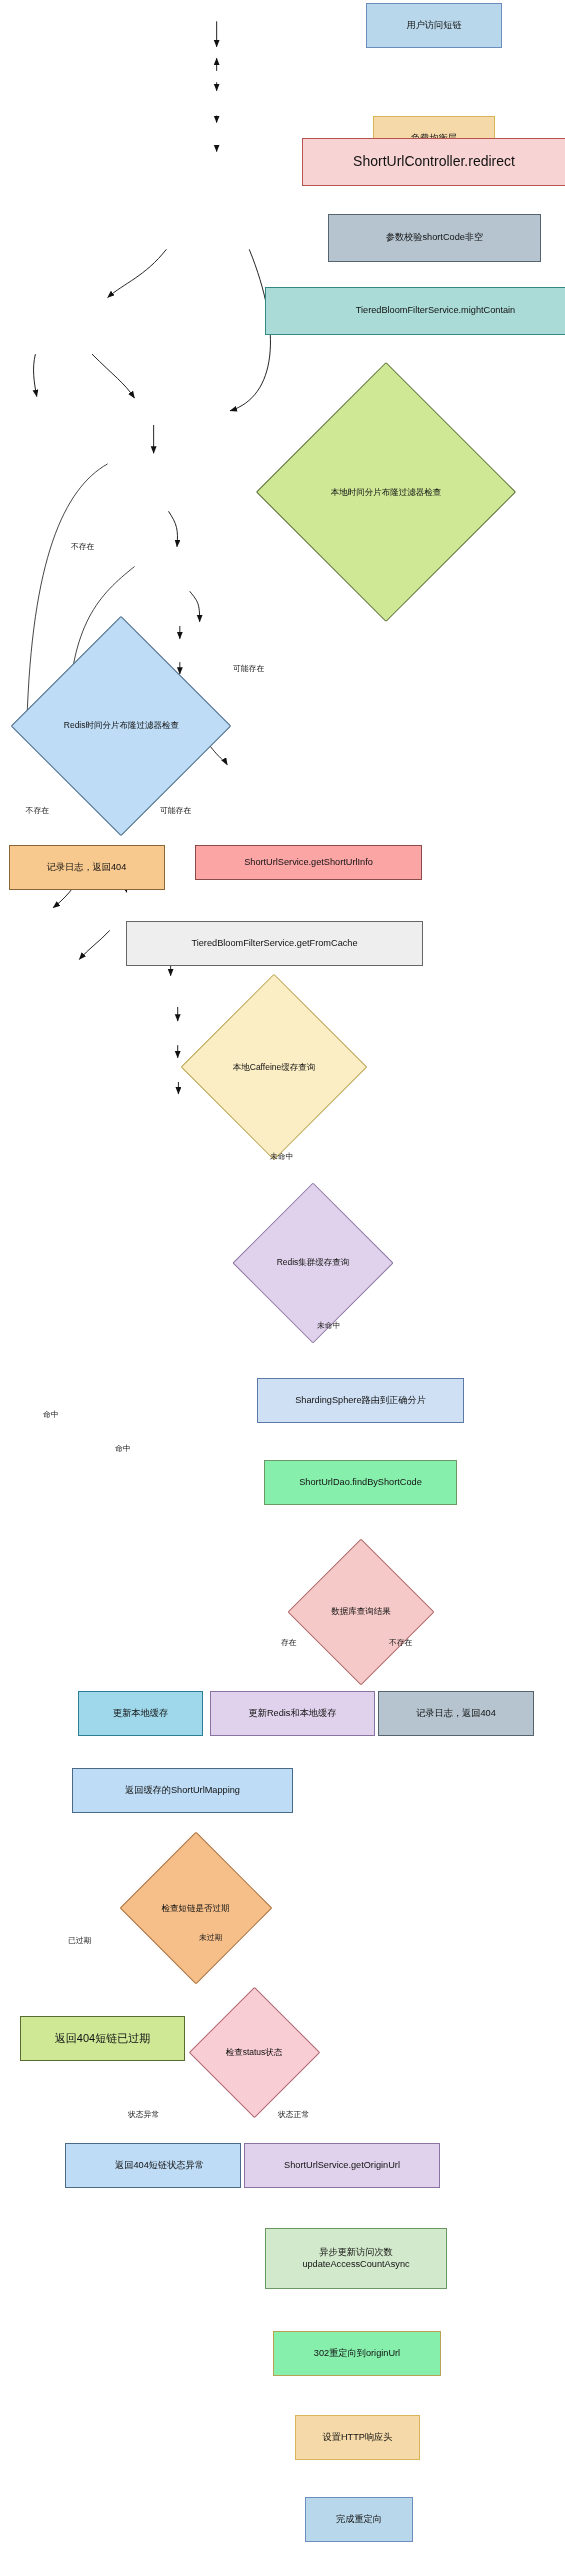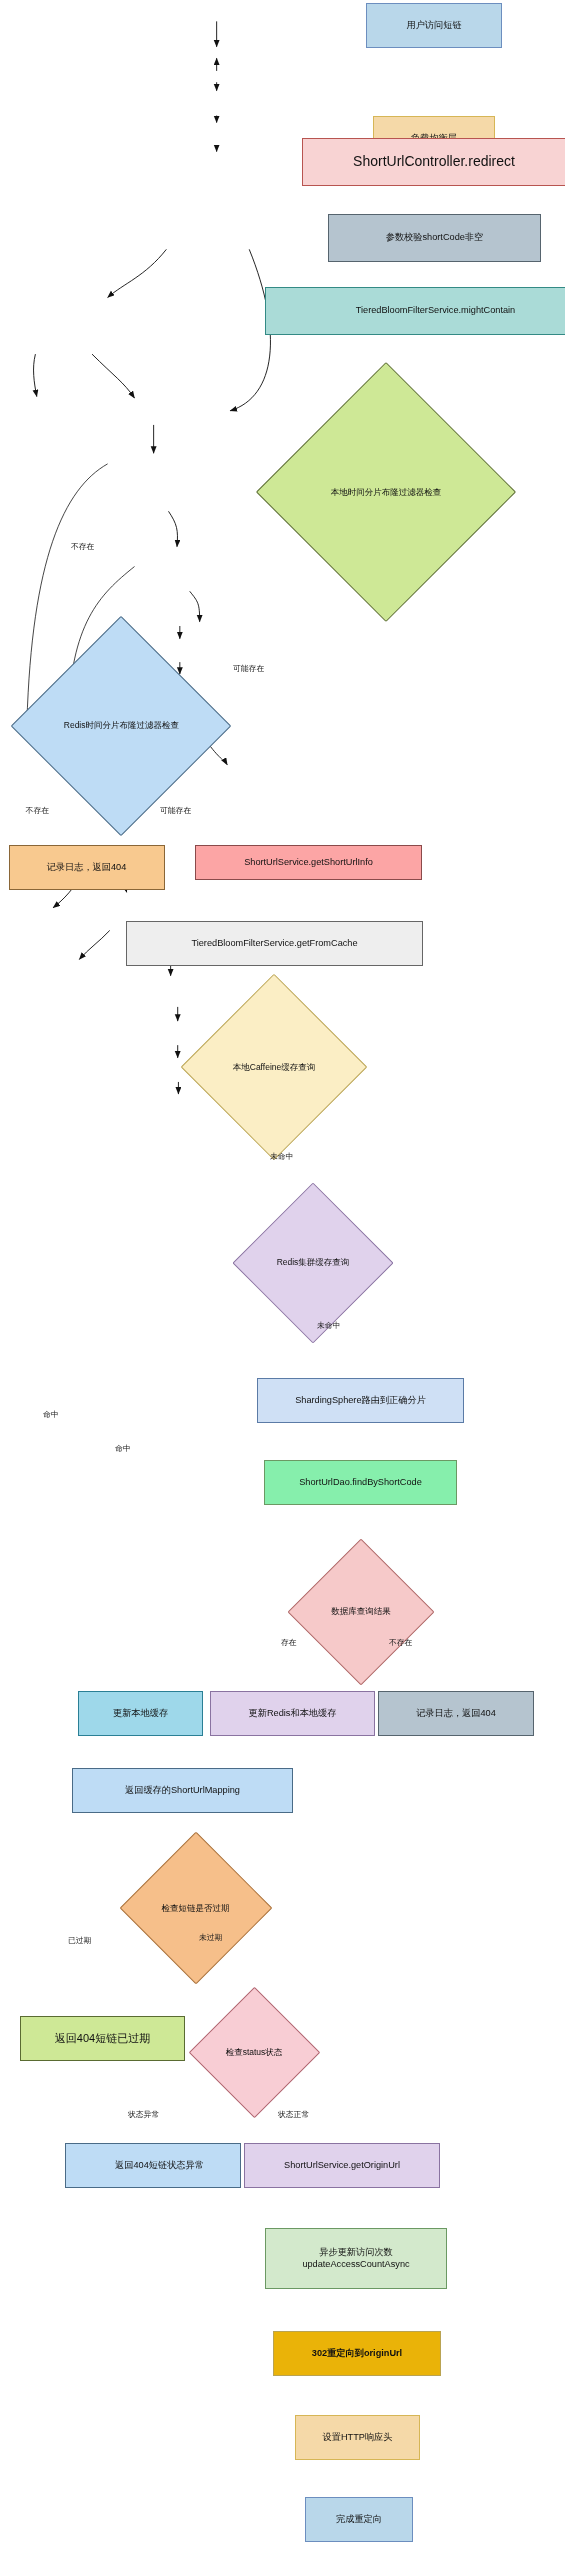--- a/index.html
+++ b/index.html
@@ -149,21 +149,21 @@
     <div class="node rect" style="left: 65px; top: 2143px; width: 176px; height: 45px; background: rgb(190, 220, 245); border-color: rgb(74, 107, 135); padding-left: 13px;">
       <span style="white-space: nowrap; font-size: 9.2px;">返回404短链状态异常</span>
     </div>
     <div class="node rect" style="left: 244px; top: 2143px; width: 196px; height: 45px; background: rgb(224, 210, 236); border-color: rgb(138, 115, 161);">
       <span style="white-space: nowrap; font-size: 9.2px;">ShortUrlService.getOriginUrl</span>
     </div>
     <div class="node rect" style="left: 265px; top: 2228px; width: 182px; height: 61px; background: rgb(211, 233, 204); border-color: rgb(107, 153, 99);">
       <span style="white-space: pre-line; font-size: 9.2px;">异步更新访问次数
 updateAccessCountAsync</span>
     </div>
-    <div class="node rect" style="left: 273px; top: 2331px; width: 168px; height: 45px; background: #eab308; border-color: rgb(185, 163, 82); font-weight: bold;">
+    <div class="node rect" style="left: 273px; top: 2331px; width: 168px; height: 45px; background: #86efac; border-color: rgb(185, 163, 82);">
       <span style="white-space: nowrap; font-size: 9.2px;">302重定向到originUrl</span>
     </div>
     <div class="node rect" style="left: 295px; top: 2415px; width: 125px; height: 45px; background: rgb(245, 217, 168); border-color: rgb(214, 182, 86);">
       <span style="white-space: nowrap; font-size: 9.2px;">设置HTTP响应头</span>
     </div>
     <div class="node rect" style="left: 305px; top: 2497px; width: 108px; height: 45px; background: rgb(185, 215, 234); border-color: rgb(108, 142, 191);">
       <span style="white-space: nowrap; font-size: 9.2px;">完成重定向</span>
     </div>
     <div class="elabel" style="left: 71px; top: 541px;">不存在</div>
     <div class="elabel" style="left: 233px; top: 663px;">可能存在</div>

